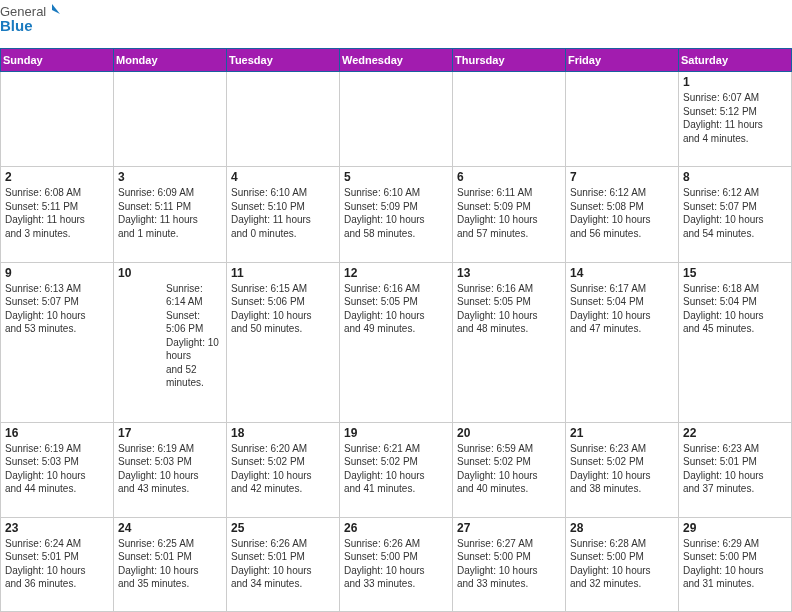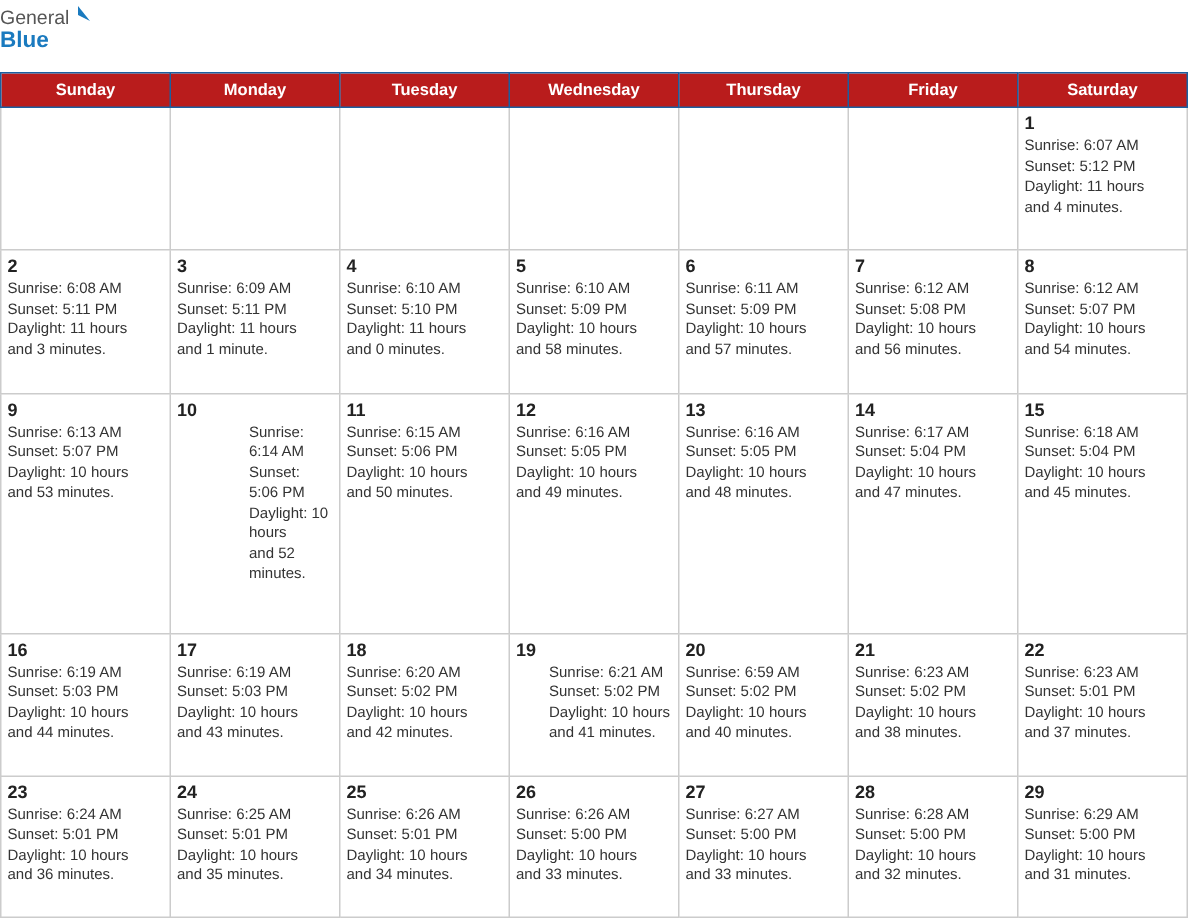--- a/index.html
+++ b/index.html
@@ -41,25 +41,25 @@
       color: #444;
     }
     .calendar {
       flex: 1;
       border: 1px solid #ccc;
       border-collapse: collapse;
       width: 100%;
       table-layout: fixed;
     }
     .calendar thead tr th {
-      background: #b91c1c;
+      background: #a21caf;
       color: #fff;
       font-size: 11px;
       font-weight: bold;
-      text-align: center;
+      text-align: left;
       padding: 5px 2px;
       border: 1px solid #1a5fa0;
     }
     .calendar tbody tr td {
       border: 1px solid #ccc;
       vertical-align: top;
       padding: 3px 4px;
       font-size: 9px;
       color: #333;
       background: #fff;
@@ -249,21 +249,21 @@
           </td>
           <td>
             <span class="day-num">18</span>
             <div class="day-info" style="white-space: pre-line;">Sunrise: 6:20 AM
 Sunset: 5:02 PM
 Daylight: 10 hours
 and 42 minutes.</div>
           </td>
           <td>
             <span class="day-num">19</span>
-            <div class="day-info" style="white-space: pre-line; margin-left: 22px;">Sunrise: 6:21 AM
+            <div class="day-info" style="white-space: pre-line;">Sunrise: 6:21 AM
 Sunset: 5:02 PM
 Daylight: 10 hours
 and 41 minutes.</div>
           </td>
           <td>
             <span class="day-num">20</span>
             <div class="day-info" style="white-space: pre-line;">Sunrise: 6:59 AM
 Sunset: 5:02 PM
 Daylight: 10 hours
 and 40 minutes.</div>

